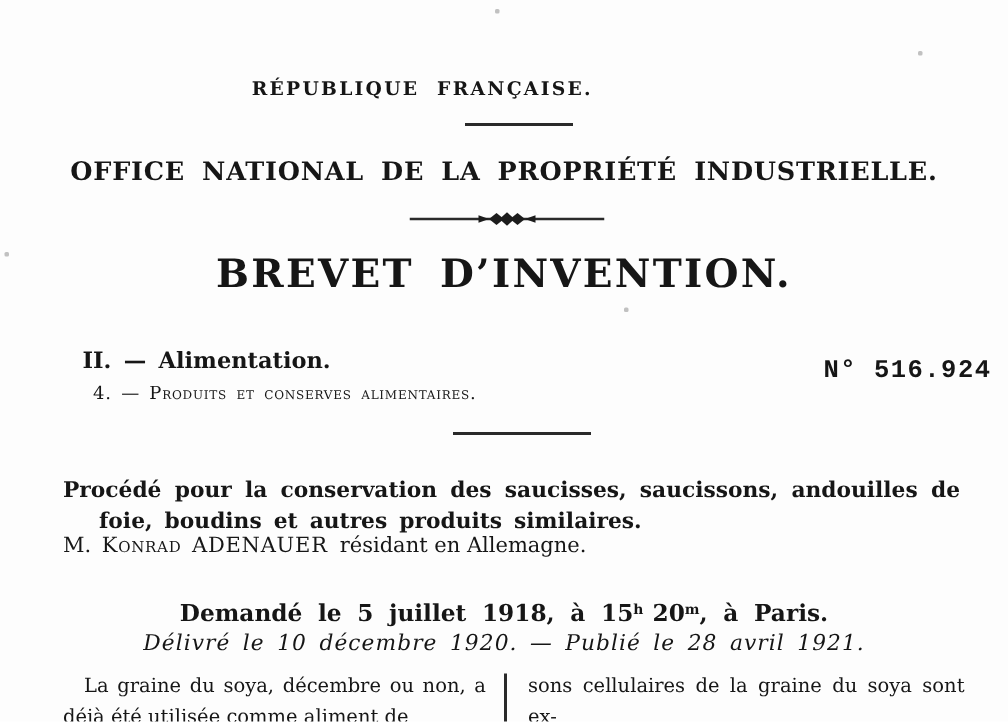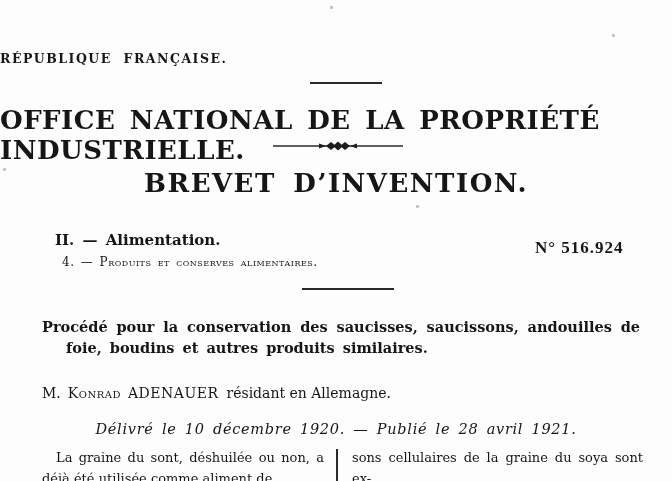--- a/index.html
+++ b/index.html
@@ -8,59 +8,59 @@
     width:672px; height:481px; background:#ffffff;
     font-family:"DejaVu Serif", serif; color:var(--ink);
   }
   .page {
     position:relative; width:672px; height:481px;
     background:var(--paper); overflow:hidden;
   }
   .abs { position:absolute; }
 
   .republic {
-    top:51px; left:0; width:563px; 
+    top:51px; left:0; width:563px; text-align:center;
     font-weight:bold; font-size:12.5px; letter-spacing:1.5px; word-spacing:6px;
   }
   .divider1 {
     top:82px; left:310px; width:72px; height:0;
     border-top:2px solid #2a2a2a;
   }
   .office {
-    top:105px; left:0; width:672px; text-align:left;
-    font-weight:bold; font-size:26px; letter-spacing:0.5px; word-spacing:5px;
+    top:105px; left:0; width:672px; text-align:center;
+    font-weight:bold; font-size:17px; letter-spacing:0.5px; word-spacing:5px;
   }
   .ornament { top:139px; left:273px; }
   .brevet {
     top:168px; left:0; width:672px; text-align:center;
     font-weight:bold; font-size:26px; letter-spacing:1.5px; word-spacing:7px;
   }
   .class-line {
     top:231px; left:55px; font-weight:bold; font-size:15px; word-spacing:3px;
   }
   .subclass-line {
     top:255px; left:62px; font-size:12px; font-variant:small-caps;
     letter-spacing:0.5px; word-spacing:2px;
   }
   .patent-number {
-    top:238px; left:535px; font-family:Liberation Serif, serif;
+    top:238px; left:549px; font-family:Liberation Mono, monospace;
     font-weight:bold; font-size:17px; letter-spacing:1px;
   }
   .divider2 {
     top:288px; left:302px; width:92px; height:0;
     border-top:2px solid #2a2a2a;
   }
   .title-l1 {
     top:318px; left:42px; width:598px; font-weight:bold; font-size:14.5px;
     text-align:justify; text-align-last:justify; white-space:normal;
   }
   .title-l2 {
     top:339px; left:66px; font-weight:bold; font-size:14.5px; word-spacing:3px;
   }
-  .applicant { top:385px; left:42px; font-size:14px; }
+  .applicant { top:356px; left:42px; font-size:14px; }
   .ap-prefix { margin-right:7px; }
   .ap-first  { font-variant:small-caps; margin-right:7px; letter-spacing:0.5px; }
   .ap-last   { margin-right:8px; letter-spacing:0.5px; }
   .filed {
     top:399px; left:0; width:672px; text-align:center;
     font-weight:bold; font-size:15.5px; word-spacing:5px;
   }
   .filed sup { font-size:0.6em; vertical-align:0.5em; }
   .filed .sp { margin-left:6px; }
   .issued {
@@ -107,25 +107,26 @@
   <div class="abs subclass-line">4. — Produits et conserves alimentaires.</div>
   <div class="abs patent-number">N° 516.924</div>
 
   <div class="abs divider2"></div>
 
   <div class="abs title-l2">foie, boudins et autres produits similaires.</div>
   <div class="abs title-l1">Procédé pour la conservation des saucisses, saucissons, andouilles de</div>
 
   <div class="abs applicant"><span class="ap-prefix">M.</span><span class="ap-first">Konrad</span><span class="ap-last">ADENAUER</span><span class="ap-res">résidant en Allemagne.</span></div>
 
+  <div class="abs filed"><span>Demandé le 5 juillet 1918, à 15</span><sup>h</sup><span class="sp">20</span><sup>m</sup><span>, à Paris.</span></div>
 
   <div class="abs issued">Délivré le 10 décembre 1920. — Publié le 28 avril 1921.</div>
 
   <div class="abs col left-col">
-    <div class="jline indent">La graine du sont, déshuilée ou non, a</div>
+    <div class="jline indent">La graine du soya, décembre ou non, a</div>
     <div>déjà été utilisée comme aliment de l’homme</div>
   </div>
 
   <div class="abs col-divider"></div>
 
   <div class="abs col right-col">
     <div class="jline">sons cellulaires de la graine du soya sont ex-</div>
 
   </div>
 

